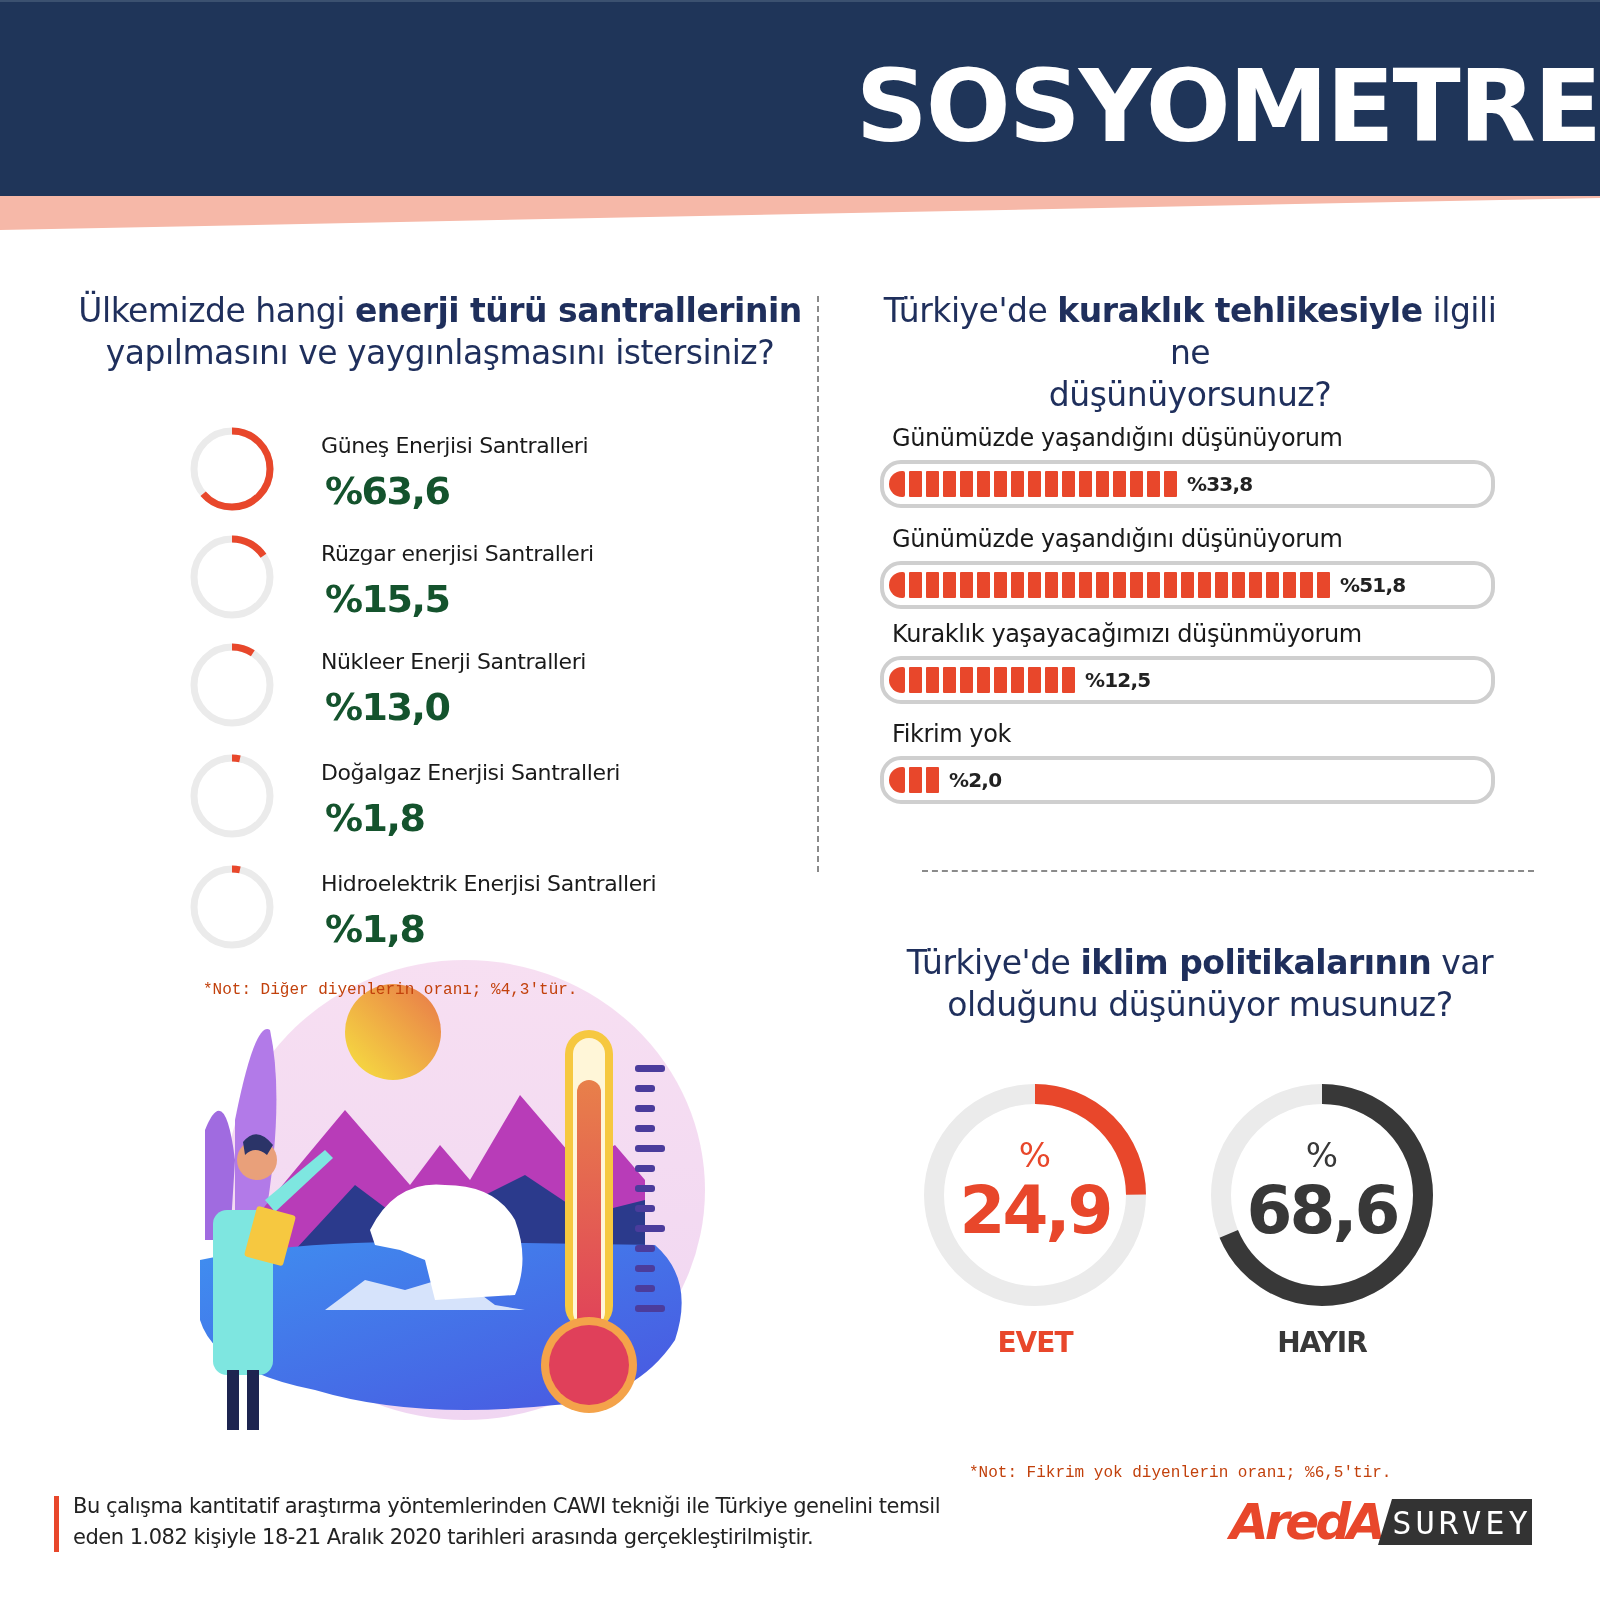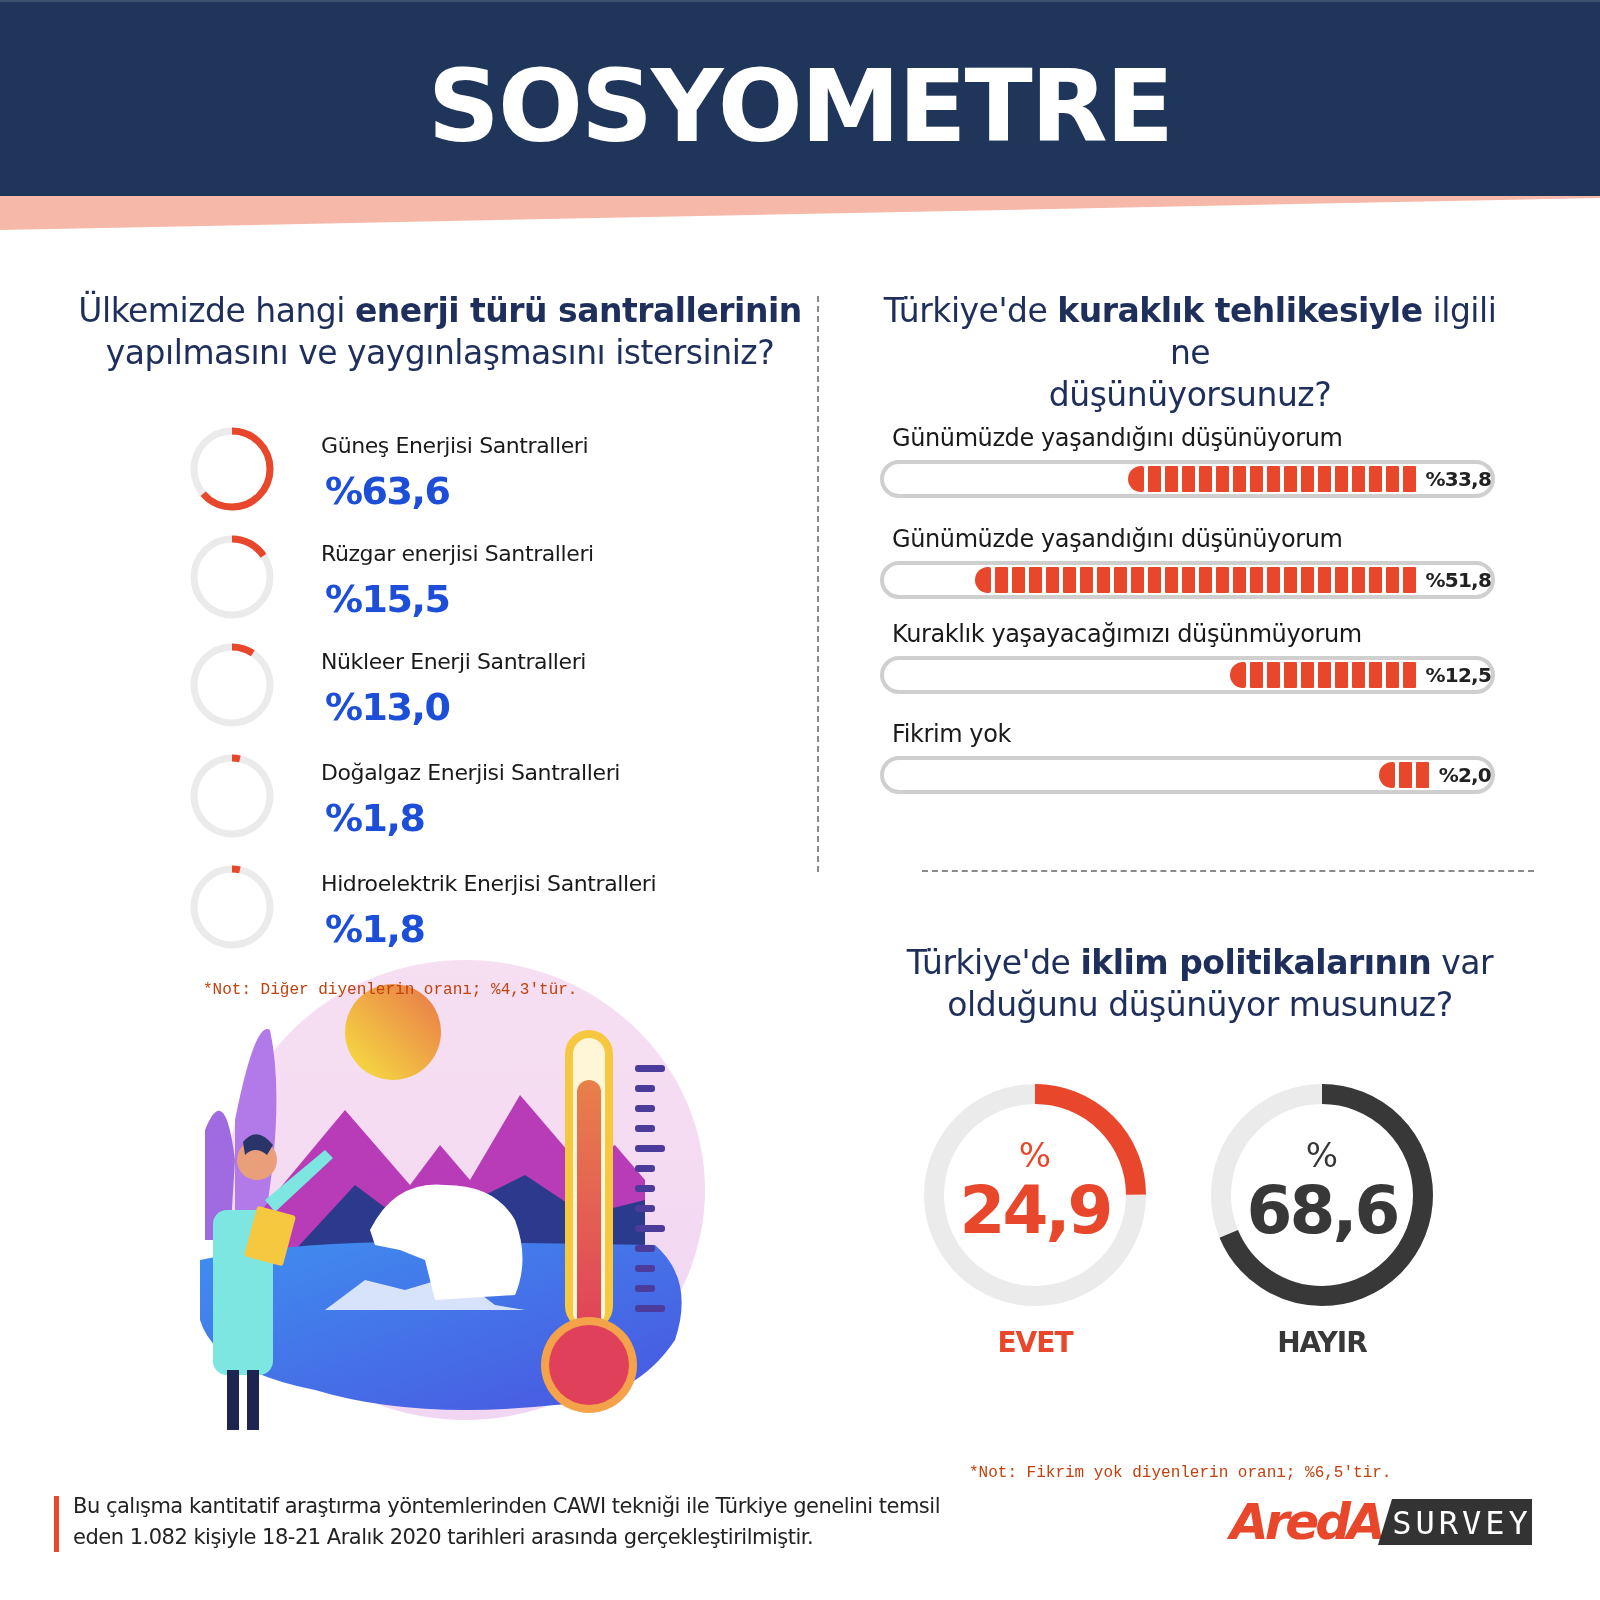--- a/index.html
+++ b/index.html
@@ -1,40 +1,40 @@
 <!DOCTYPE html>
 <html><head>
 <meta charset="utf-8">
 <style>
   * { box-sizing: border-box; margin: 0; padding: 0; }
   html, body { width: 1600px; height: 1600px; background: #ffffff; overflow: hidden; }
   body { position: relative; font-family: "Liberation Sans", "DejaVu Sans", sans-serif; color: #1a1a1a; }
 
   .header { position: absolute; left: 0; top: 0; width: 1600px; height: 196px; background: #1f3559; border-top: 2px solid #3b5170; }
-  .header-title { position: absolute; left: 0; top: 46px; width: 1600px; text-align: center; color: #ffffff; font-weight: 800; font-size: 100px; letter-spacing: -2px; font-family: "DejaVu Sans", sans-serif; }
+  .header-title { position: absolute; left: 0; top: 46px; width: 1600px; text-align: right; color: #ffffff; font-weight: 800; font-size: 100px; letter-spacing: -2px; font-family: "DejaVu Sans", sans-serif; }
   .salmon-strip { position: absolute; left: 0; top: 196px; width: 1600px; height: 34px; }
 
   .q-title { position: absolute; text-align: center; color: #1f2f5c; font-size: 33px; line-height: 42px; font-family: "DejaVu Sans", sans-serif; letter-spacing: -0.5px; }
   .q-title b { font-weight: 800; }
 
   .vsep { position: absolute; left: 817px; top: 296px; width: 0; height: 576px; border-left: 2px dashed #8a8a8a; }
   .hsep { position: absolute; left: 922px; top: 870px; width: 612px; height: 0; border-top: 2px dashed #8a8a8a; }
 
   
   .energy-item { position: absolute; left: 188px; width: 560px; height: 100px; }
   .ring { position: absolute; left: 0; top: 0; width: 88px; height: 88px; }
   .energy-label { position: absolute; left: 133px; top: 8px; font-size: 22px; color: #1a1a1a; font-family: "DejaVu Sans", sans-serif; letter-spacing: -0.4px; white-space: nowrap; }
-  .energy-value { position: absolute; left: 137px; top: 44px; font-size: 38px; font-weight: 800; color: #1d4ed8; font-family: "DejaVu Sans", sans-serif; letter-spacing: -1.5px; }
+  .energy-value { position: absolute; left: 137px; top: 44px; font-size: 38px; font-weight: 800; color: #14532d; font-family: "DejaVu Sans", sans-serif; letter-spacing: -1.5px; }
 
   .note { position: absolute; font-size: 16px; color: #c2410c; font-family: Liberation Mono, monospace; white-space: nowrap; }
 
   
   .bar-item { position: absolute; left: 880px; width: 615px; }
   .bar-label { font-size: 24px; color: #1a1a1a; font-family: "DejaVu Sans", sans-serif; letter-spacing: -0.4px; height: 36px; padding-left: 12px; white-space: nowrap; }
-  .bar-track { position: relative; width: 615px; height: 38px; border: 4px solid #cfcfcf; border-radius: 21px; background: #fff; display: flex; align-items: center; padding-left: 5px; justify-content: flex-end; }
+  .bar-track { position: relative; width: 615px; height: 48px; border: 4px solid #cfcfcf; border-radius: 21px; background: #fff; display: flex; align-items: center; padding-left: 5px; }
   .bar-fill { display: flex; height: 26px; gap: 4px; }
   .seg { width: 13px; height: 26px; background: #e8472b; border-radius: 1px; }
   .seg.first { border-radius: 13px 2px 2px 13px; width: 16px; }
   .bar-value { margin-left: 10px; font-size: 20px; font-weight: 800; color: #222; font-family: "DejaVu Sans", sans-serif; letter-spacing: -0.8px; }
 
   
   .donut { position: absolute; width: 230px; height: 230px; }
   .donut-pct { position: absolute; left: 0; width: 230px; top: 55px; text-align: center; font-size: 34px; font-family: "DejaVu Sans", sans-serif; }
   .donut-num { position: absolute; left: 0; width: 230px; top: 92px; text-align: center; font-size: 66px; font-weight: 800; font-family: "DejaVu Sans", sans-serif; letter-spacing: -3px; }
   .donut-caption { position: absolute; width: 230px; text-align: center; font-size: 28px; font-weight: 800; font-family: "DejaVu Sans", sans-serif; letter-spacing: -1px; }

